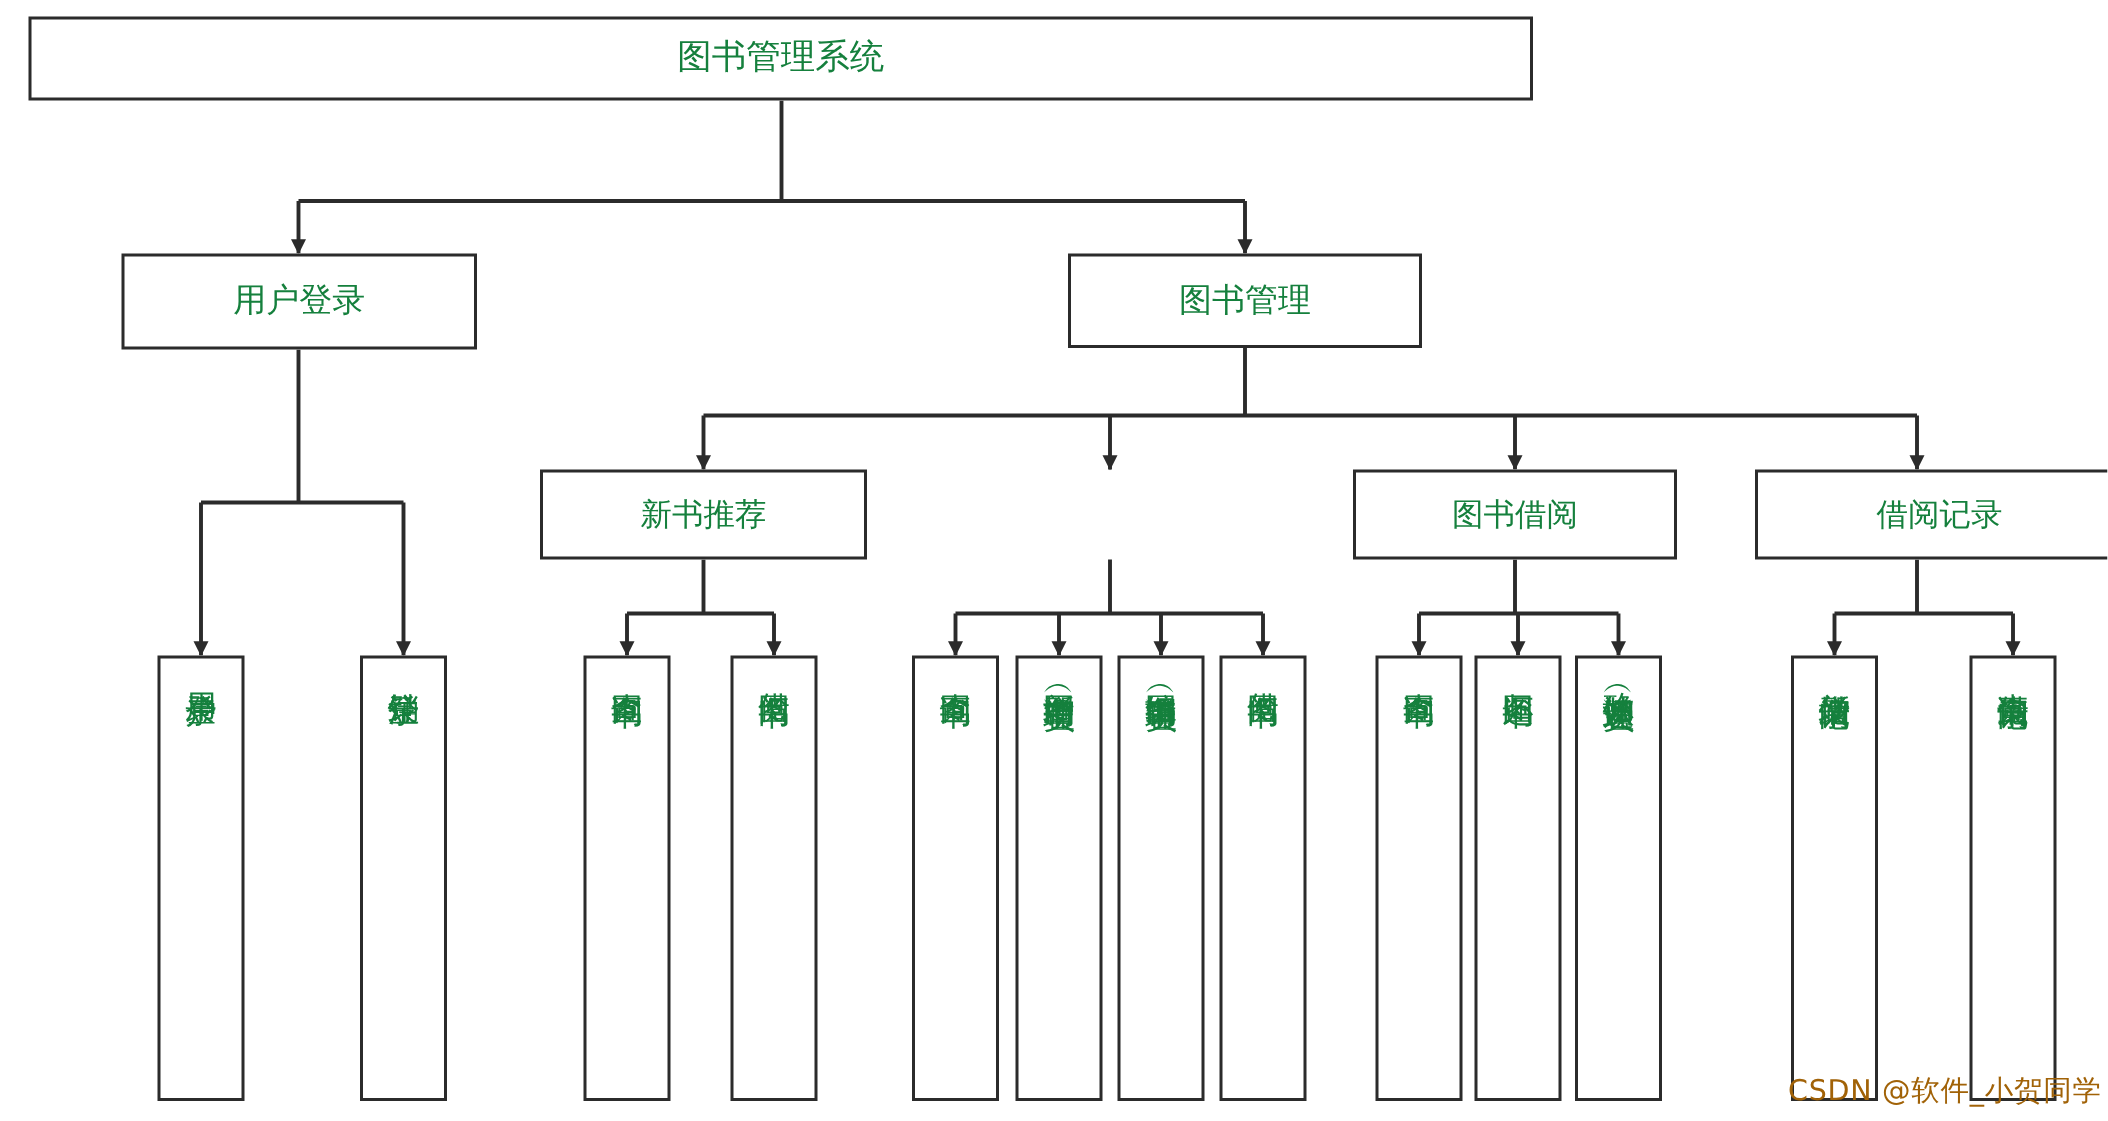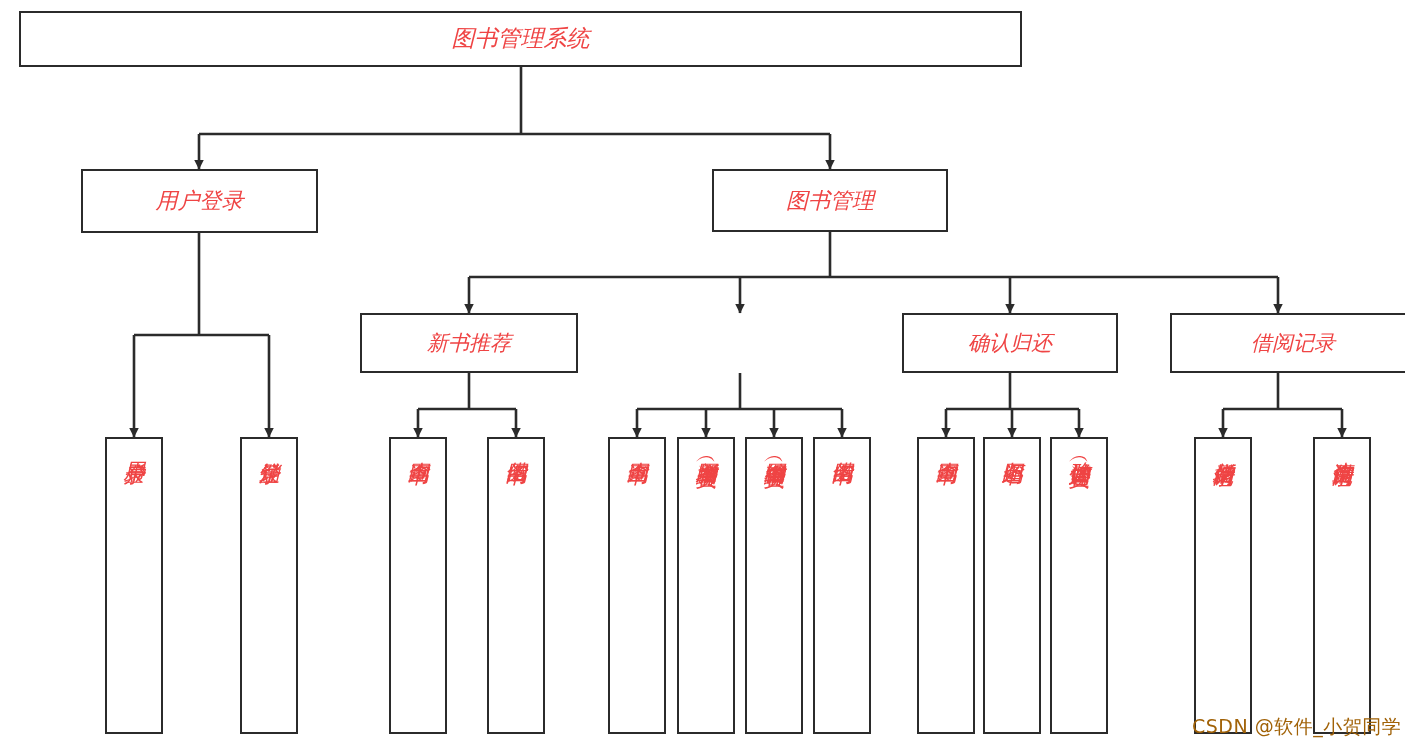--- a/index.html
+++ b/index.html
@@ -26,22 +26,21 @@
     pointer-events: none;
   }
   .node {
     position: absolute;
     box-sizing: border-box;
     background: #ffffff;
     border: 2px solid #2b2b2b;
     display: flex;
     align-items: center;
     justify-content: center;
-    color: #ef4444;
-    font-style: italic;
+    color: #15803d;
   }
   .node .lbl {
     display: block;
     text-align: center;
     line-height: 1.18;
     white-space: nowrap;
   }
   .node.root .lbl { font-size: 23px; }
   .node.lvl2 .lbl { font-size: 22px; }
   .node.lvl3 .lbl { font-size: 21px; }
@@ -129,21 +128,21 @@
     <span class="lbl">用户登录</span>
   </div>
   <div class="node lvl2" style="left:712px; top:169px; width:236px; height:63px;">
     <span class="lbl">图书管理</span>
   </div>
 
   <div class="node lvl3" style="left:360px; top:313px; width:218px; height:60px;">
     <span class="lbl">新书推荐</span>
   </div>
   <div class="node lvl3" style="left:902px; top:313px; width:216px; height:60px;">
-    <span class="lbl">确认归还</span>
+    <span class="lbl">图书借阅</span>
   </div>
   <div class="node lvl3" style="left:1170px; top:313px; width:246px; height:60px;">
     <span class="lbl">借阅记录</span>
   </div>
 
   <div class="node leaf" style="left:105px; top:437px; width:58px; height:297px;">
     <span class="lbl">用户登录</span>
   </div>
   <div class="node leaf" style="left:240px; top:437px; width:58px; height:297px;">
     <span class="lbl">注销登录</span>

